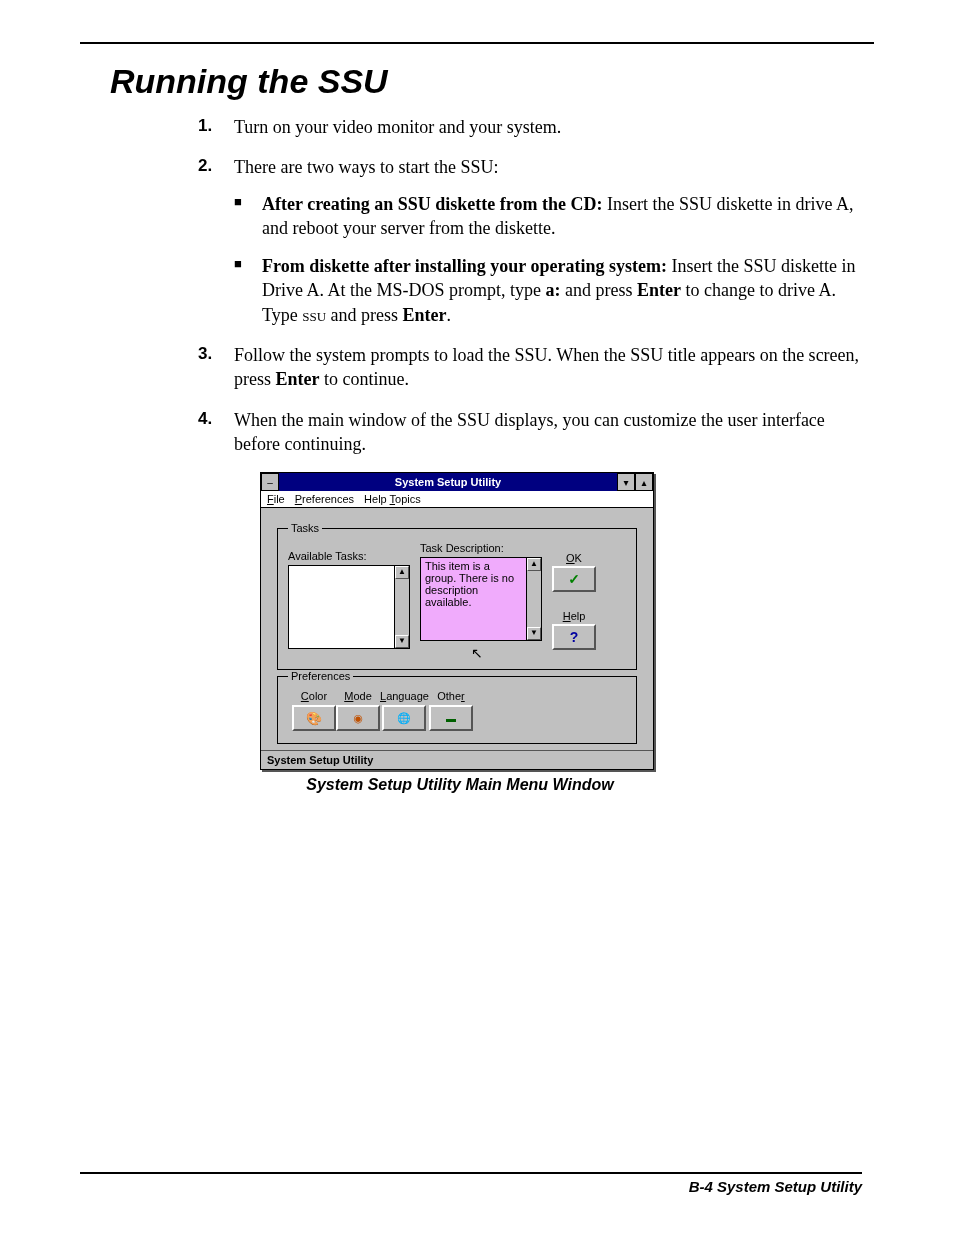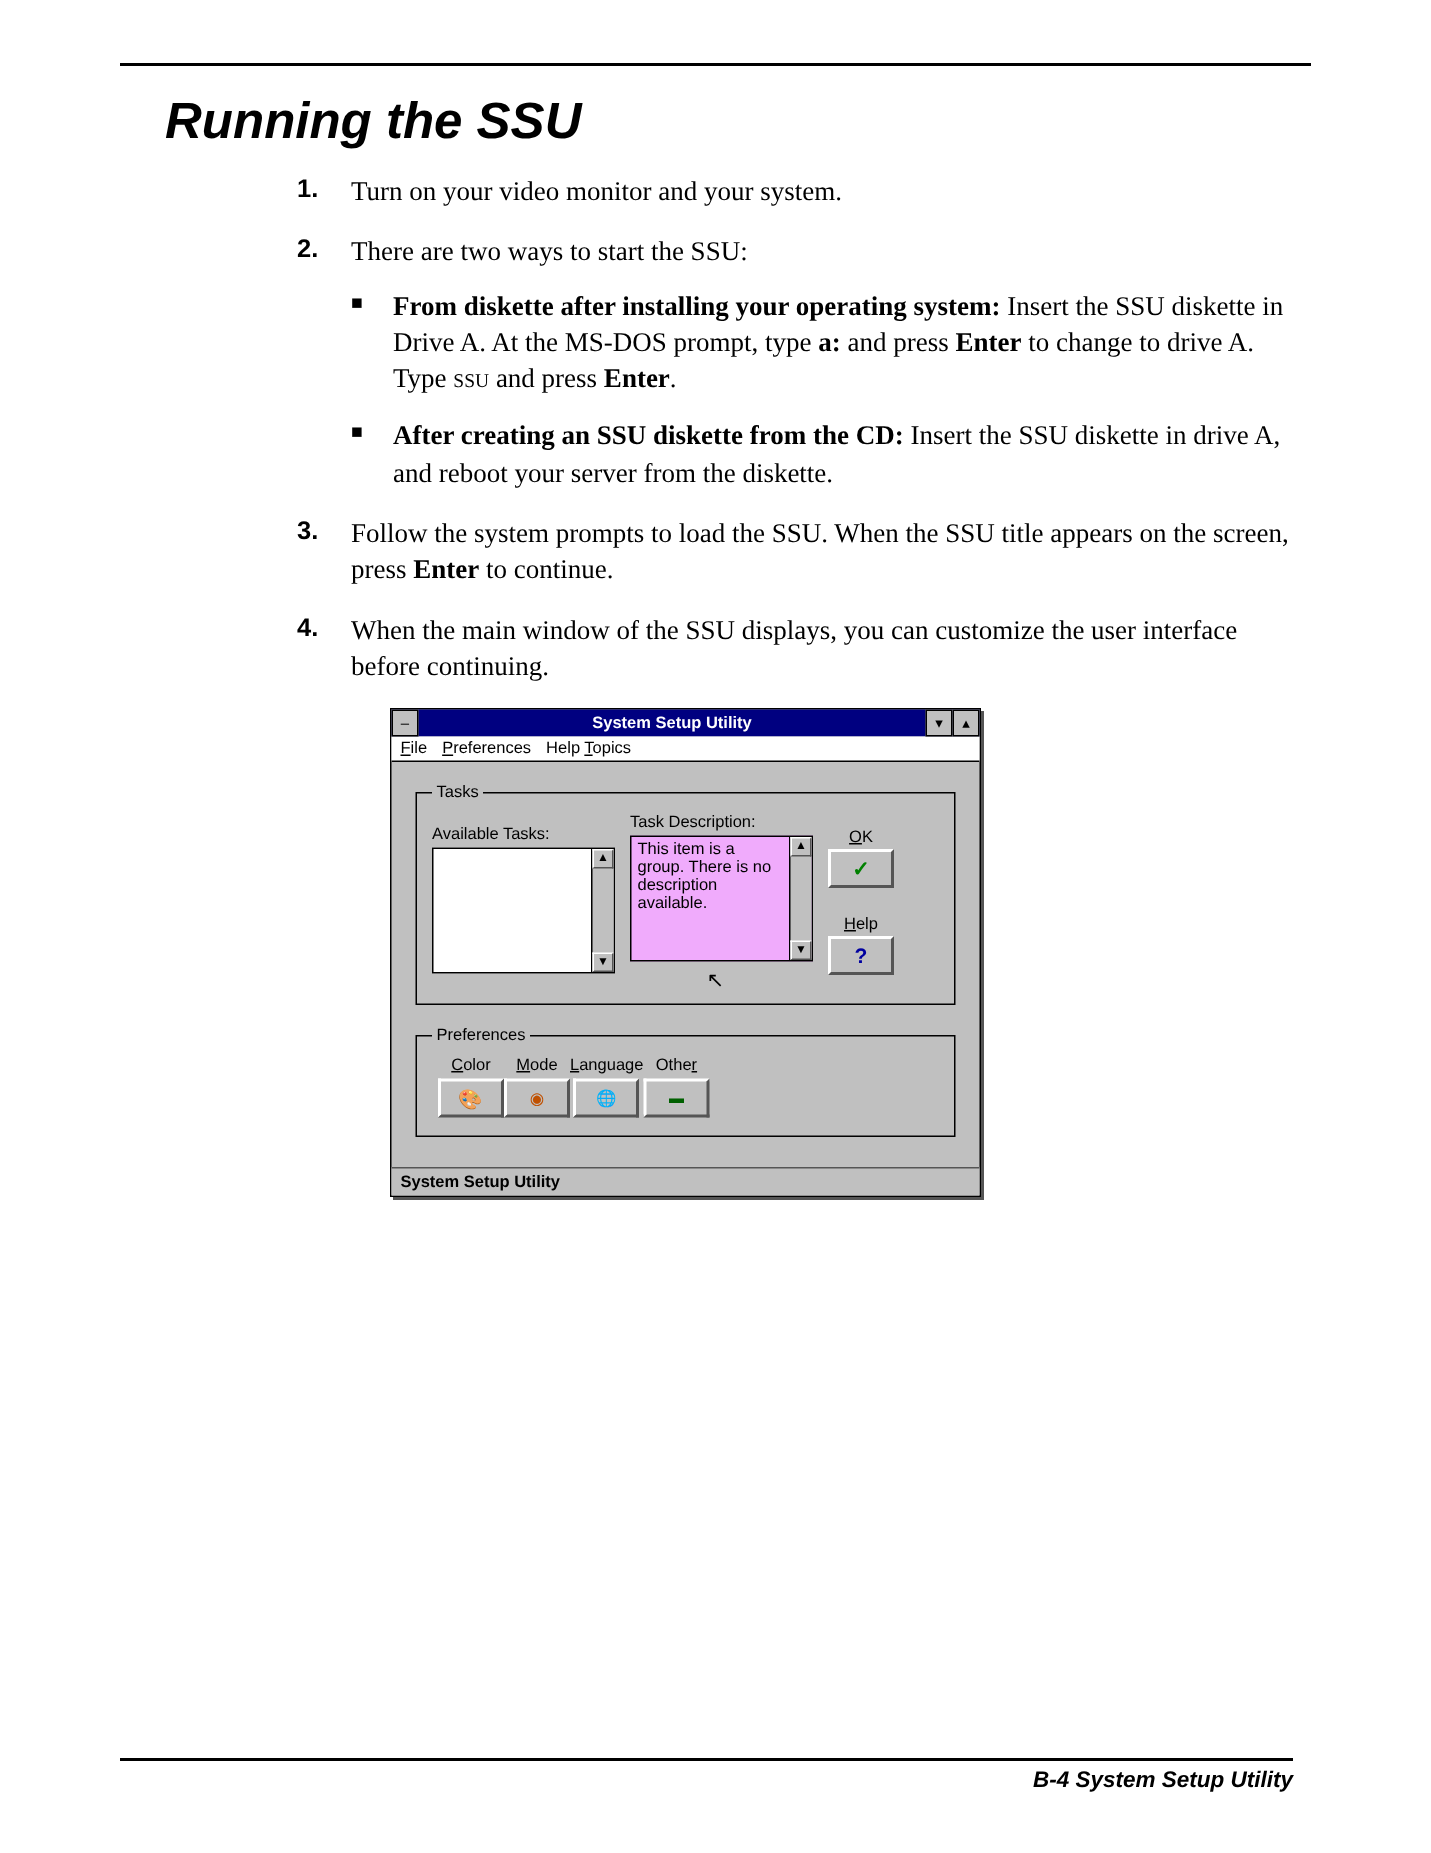--- a/index.html
+++ b/index.html
@@ -124,21 +124,20 @@
     font-size: 11px;
   }
   .menubar span { cursor: default; }
   .menubar .u { text-decoration: underline; }
   .client {
     padding: 14px 14px 6px 14px;
   }
   fieldset.grp {
     border: 1px solid #000;
     padding: 8px 28px 12px 10px;
-    margin-bottom: 14px;
     position: relative;
   }
   fieldset.grp > legend {
     font-size: 11px;
     padding: 0 3px;
     background: #c0c0c0;
   }
   .tasks-row {
     display: flex;
     gap: 10px;
@@ -255,24 +254,24 @@
   <hr class="top-rule">
   <h1 class="title">Running the SSU</h1>
 
   <ol class="steps">
     <li><span>Turn on your video monitor and your system.</span></li>
 
     <li>
       <span>There are two ways to start the SSU:</span>
       <ul class="bullets">
         <li>
-          <span class="b">From diskette after installing your operating system:</span><span> Insert the SSU diskette in Drive A. At the MS-DOS prompt, type </span><span class="b">a:</span><span> and press </span><span class="b">Enter</span><span> to change to drive A.  Type </span><span class="sc">ssu</span><span> and press </span><span class="b">Enter</span><span>.</span>
+          <span class="b">After creating an SSU diskette from the CD:</span><span> Insert the SSU diskette in drive A, and reboot your server from the diskette.</span>
         </li>
         <li>
-          <span class="b">After creating an SSU diskette from the CD:</span><span> Insert the SSU diskette in drive A, and reboot your server from the diskette.</span>
+          <span class="b">From diskette after installing your operating system:</span><span> Insert the SSU diskette in Drive A. At the MS-DOS prompt, type </span><span class="b">a:</span><span> and press </span><span class="b">Enter</span><span> to change to drive A.  Type </span><span class="sc">ssu</span><span> and press </span><span class="b">Enter</span><span>.</span>
         </li>
       </ul>
     </li>
 
     <li>
       <span>Follow the system prompts to load the SSU. When the SSU title appears on the screen, press </span><span class="b">Enter</span><span> to continue.</span>
     </li>
 
     <li><span>When the main window of the SSU displays, you can customize the user interface before continuing.</span></li>
   </ol>
@@ -356,19 +355,20 @@
               <div class="iconbtn">
                   <span style="color:#006000;font-size:10px;">▬</span>
                 </div>
             </div>
           </div>
         </fieldset>
 
       </div>
       <div class="statusbar">System Setup Utility</div>
     </div>
+    <div class="caption">System Setup Utility Main Menu Window</div>
   </div>
 </div>
 
 <div class="footer">
   <hr>
   <div class="ftext">B-4   System Setup Utility</div>
 </div>
 
 </body></html>

